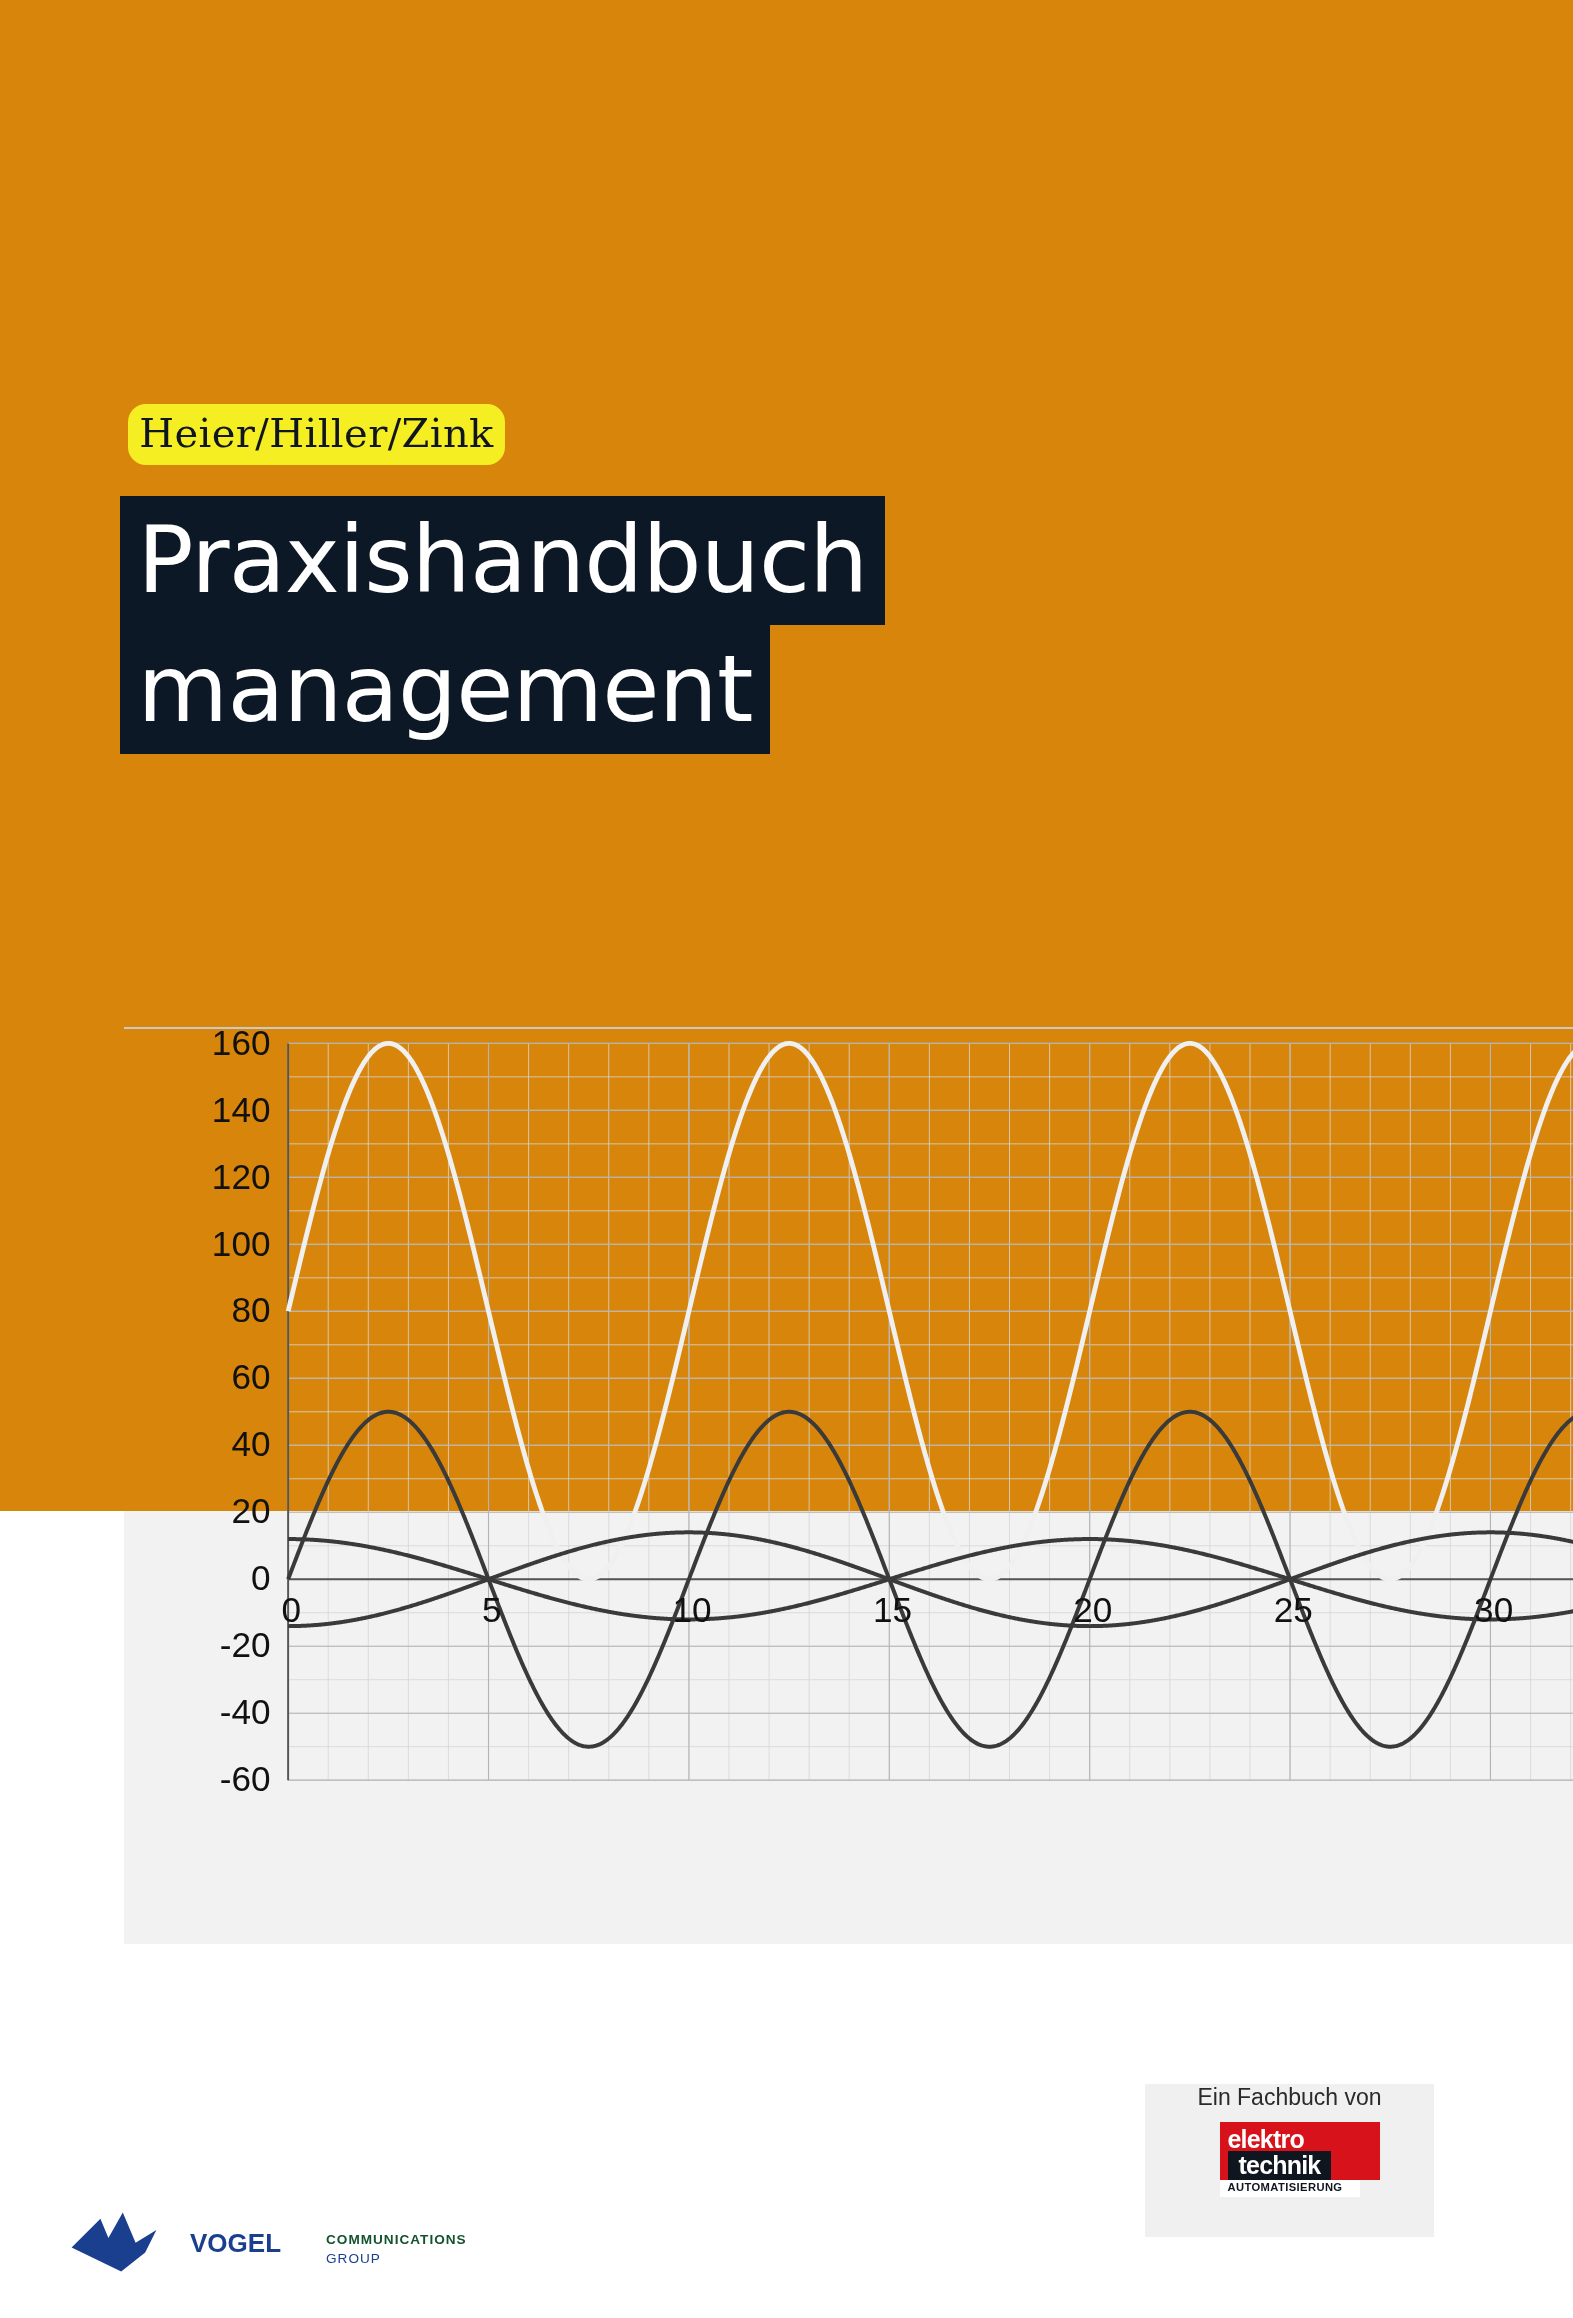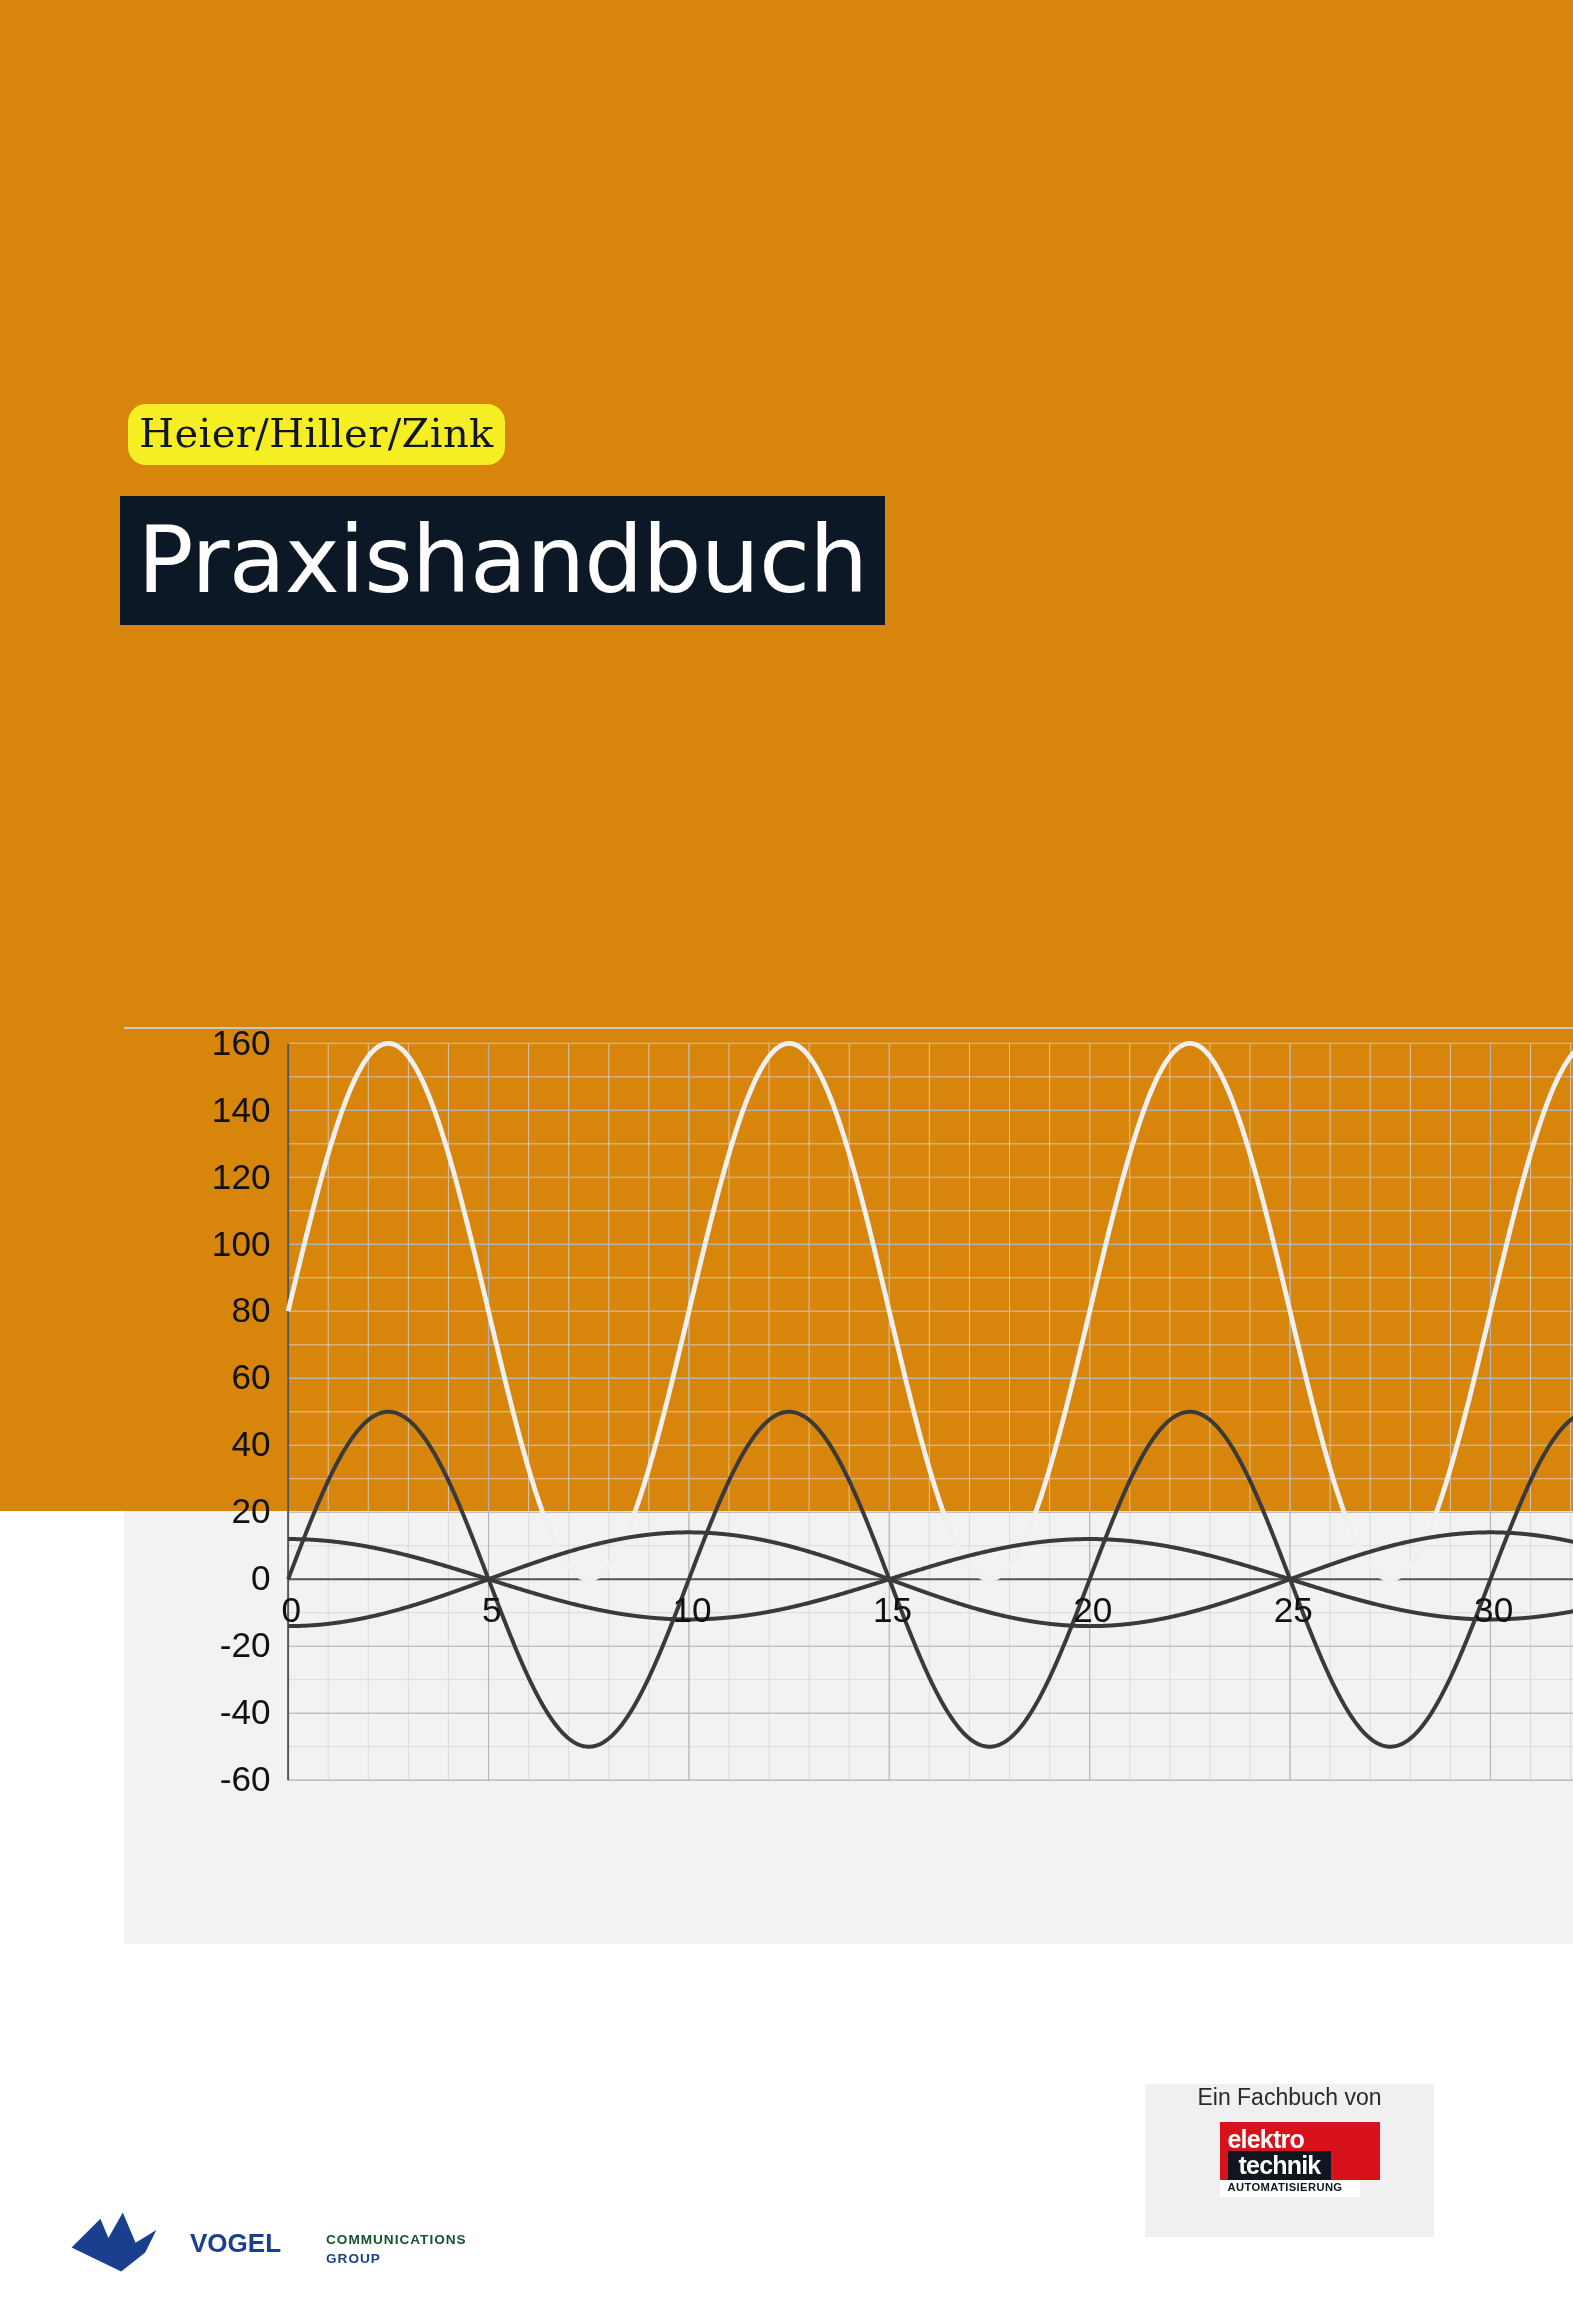--- a/index.html
+++ b/index.html
@@ -192,21 +192,21 @@
     font-weight: bold;
     font-size: 13.6px;
     color: #14532d;
     letter-spacing: 1px;
   }
   #vogel-group {
     position: absolute;
     left: 264px;
     top: 45px;
     font-family: "Liberation Sans", sans-serif;
-    font-weight: bold;
+    font-weight: normal;
     font-size: 13.6px;
     color: #1b3f8f;
     letter-spacing: 1px;
   }
 
   .tick-label {
     font-family: "Liberation Sans", sans-serif;
     fill: #111111;
   }
 </style>
@@ -214,20 +214,23 @@
 <body>
 
 <div id="cover-background"></div>
 <div id="lower-white"></div>
 
 <div id="authors">Heier/Hiller/Zink</div>
 
 <div id="title-block">
   <div class="title-row">
     <span class="title-line">Praxishandbuch</span>
+  </div>
+  <div class="title-row">
+    <span class="title-line">management</span>
   </div>
 </div>
 
 <div id="chart-panel">
   <div id="chart-upper-mask"></div>
   <div id="chart-plot">
     <svg id="chart-svg" width="1487" height="915" viewBox="0 0 1860 1145">
       <g id="grid-minor">
           <line x1="205" y1="18" x2="205" y2="940" stroke="#d6d6d6" stroke-width="1"></line>
           <line x1="255.15151515151516" y1="18" x2="255.15151515151516" y2="940" stroke="#d6d6d6" stroke-width="1"></line>

